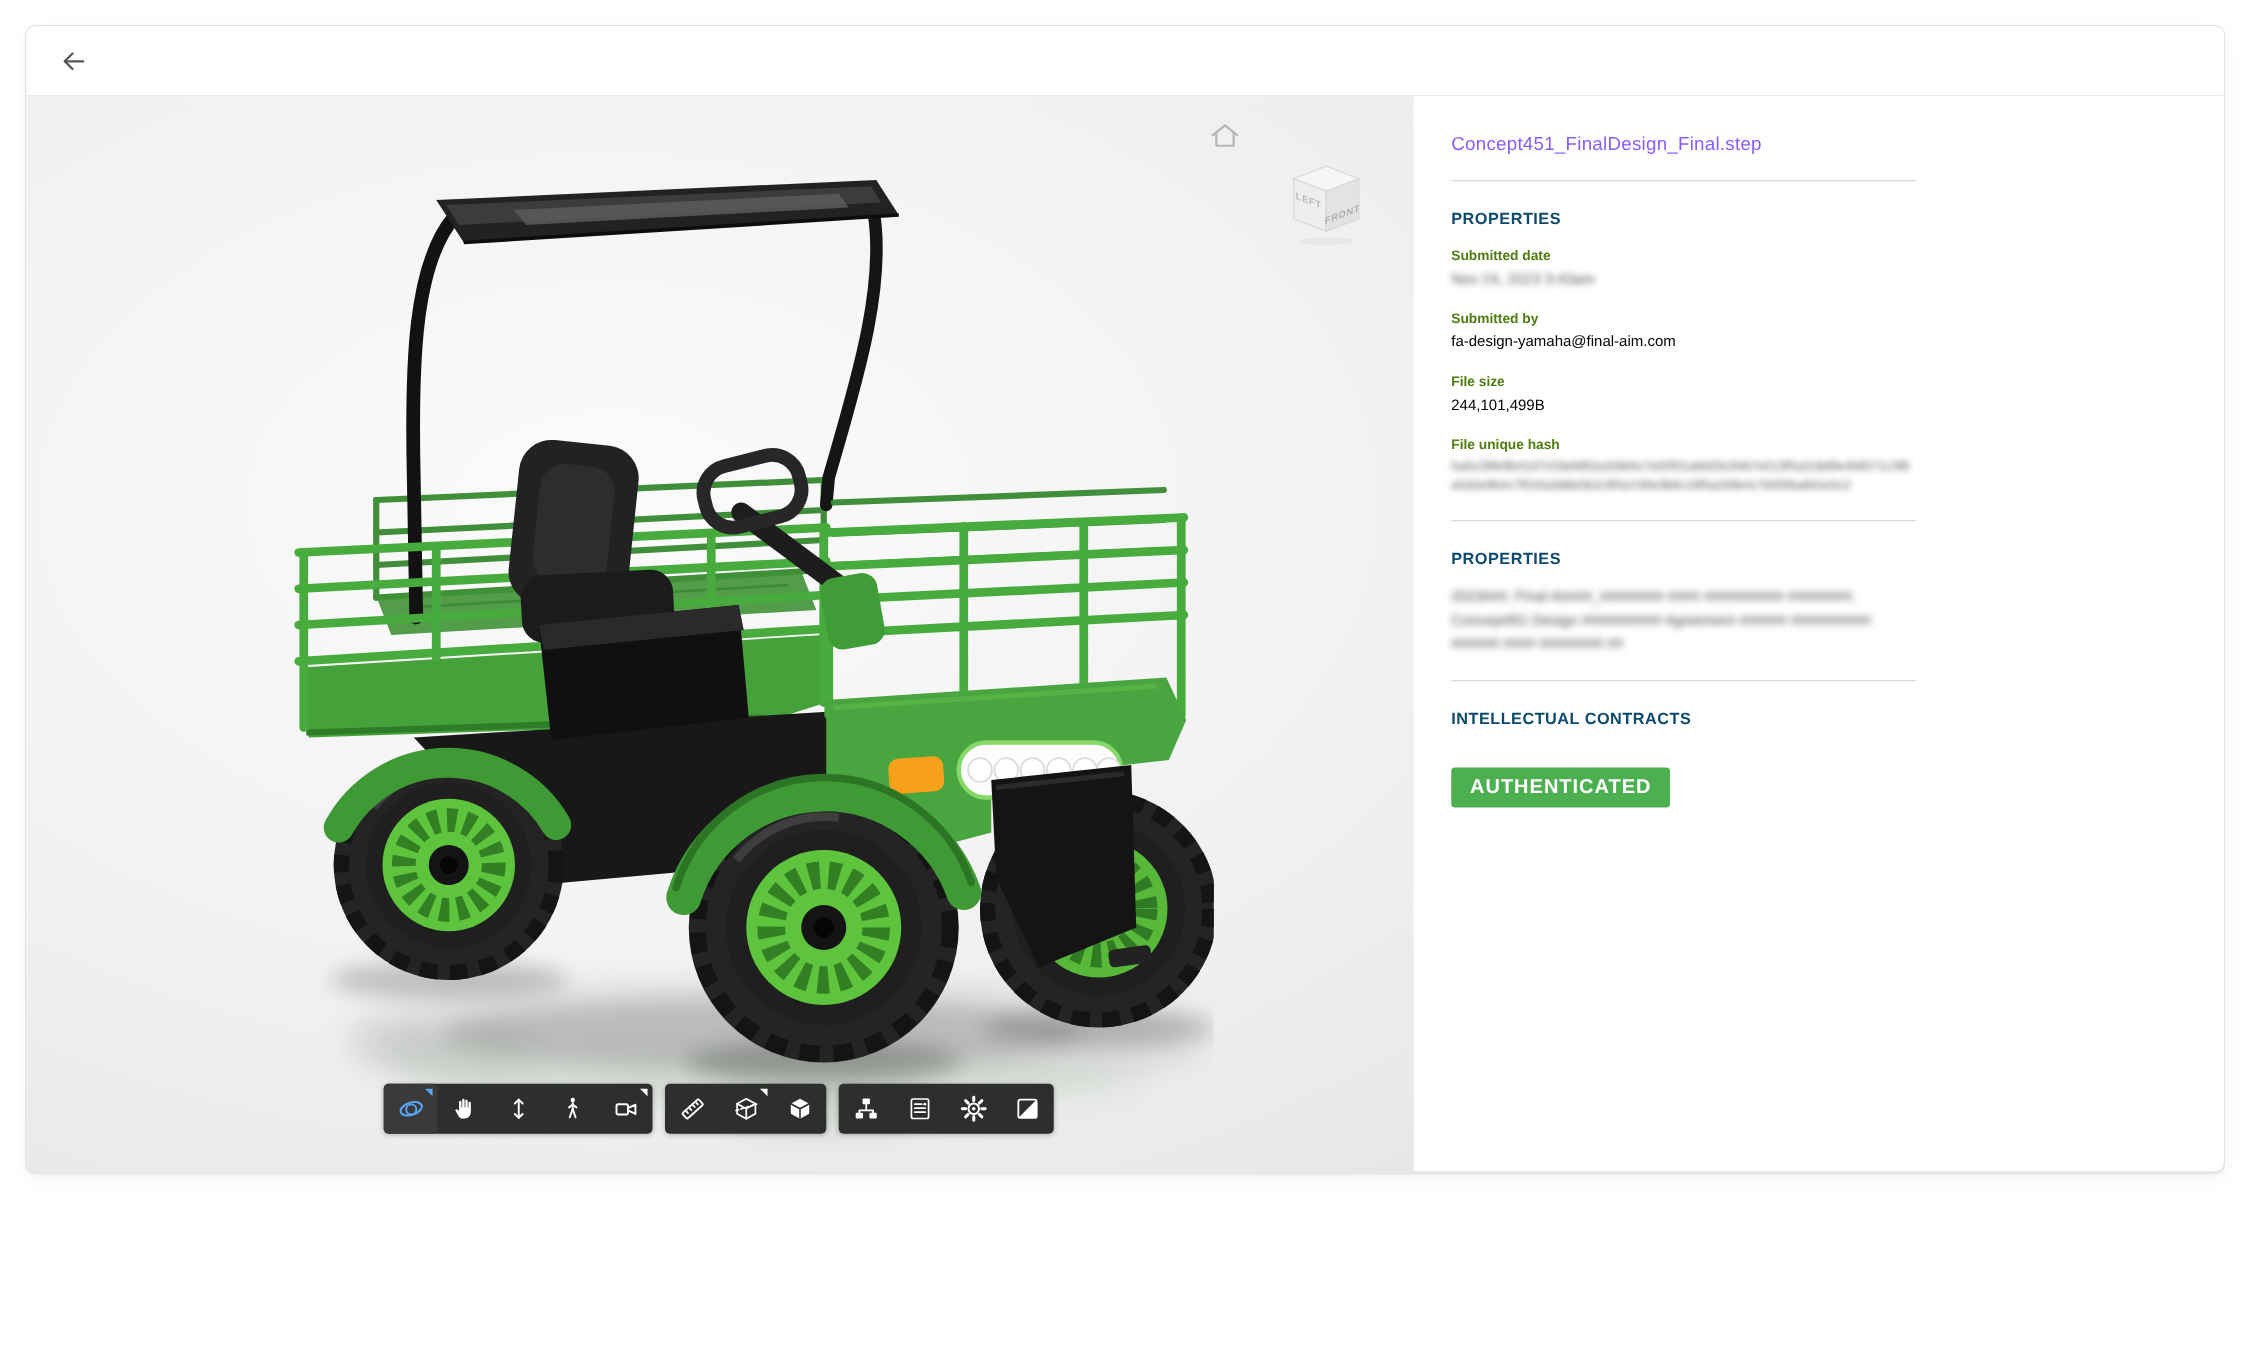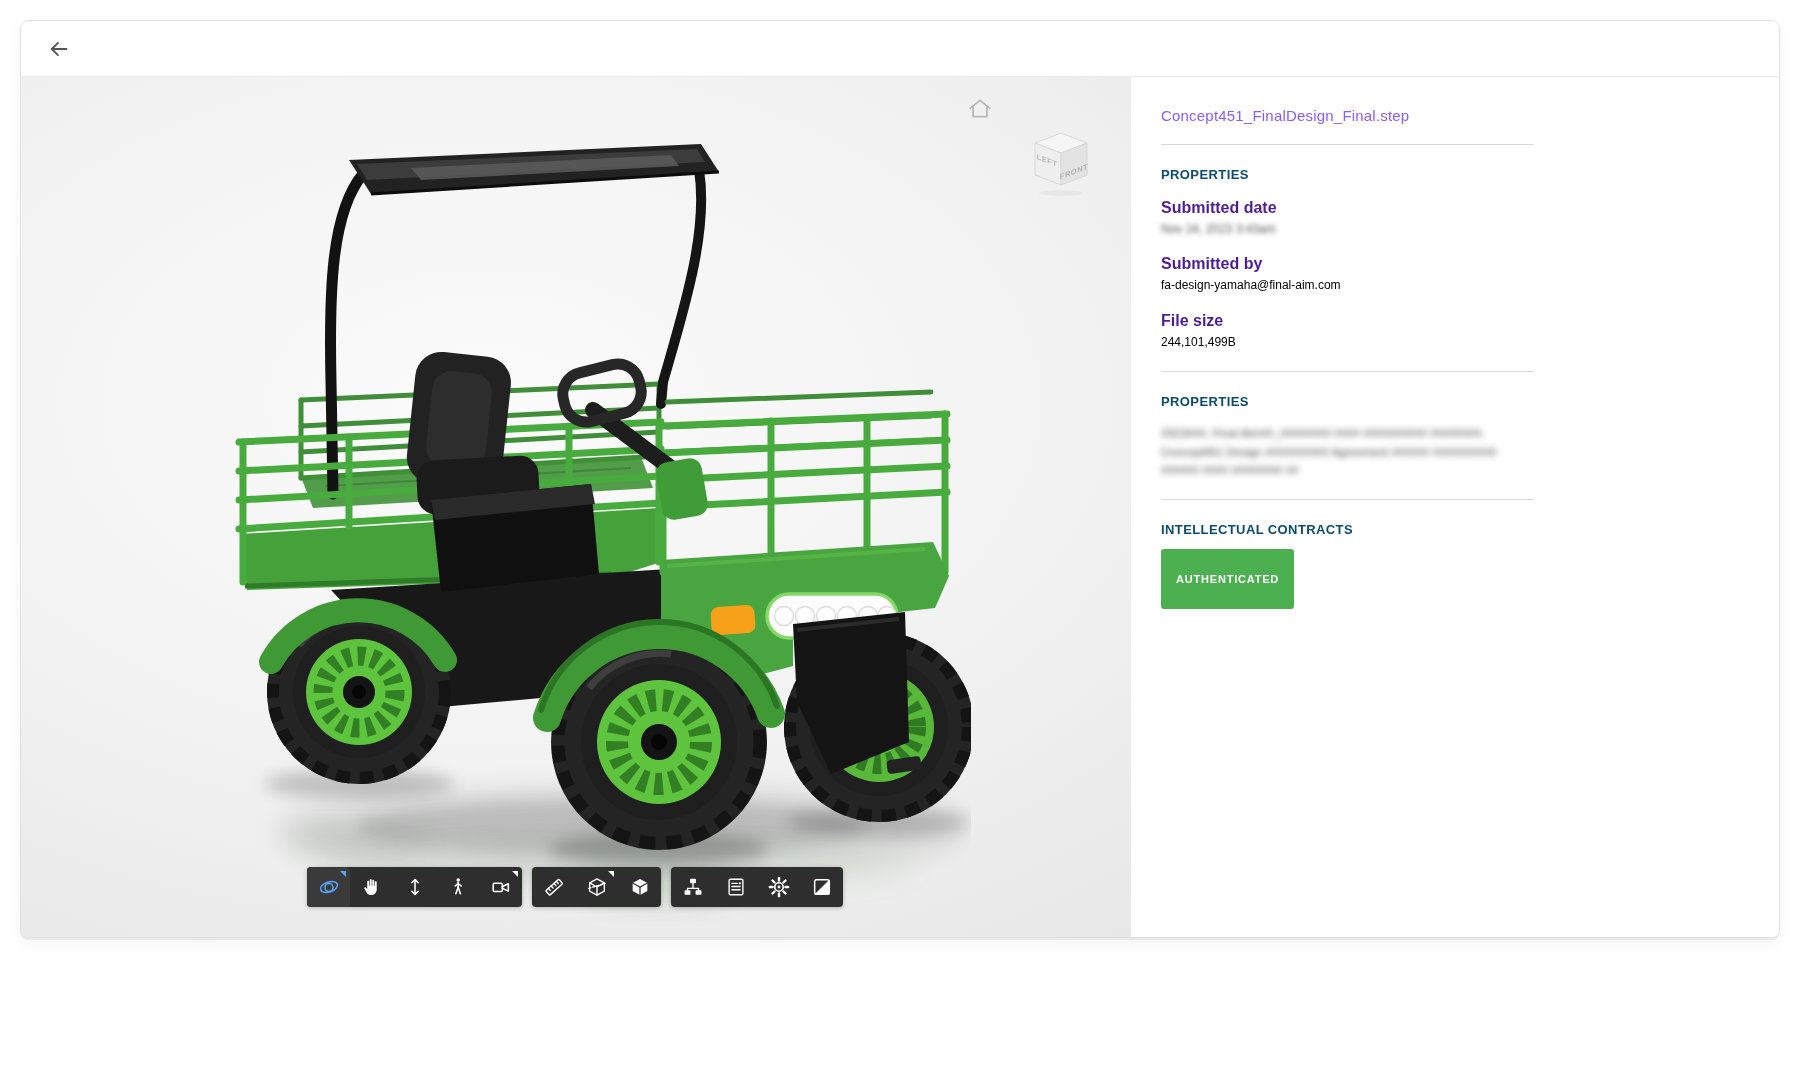--- a/index.html
+++ b/index.html
@@ -25,27 +25,27 @@
     border-top:6px solid #ffffff;border-left:6px solid transparent;}
   .tool-btn.flyout-blue::after{border-top-color:#58a6f6;}
 
   
   .sidepanel{flex:1;background:#fff;padding:26px 40px 0 30px;}
   .panel-inner{width:372px;}
   .file-title{font-size:15px;color:#8b5cf6;font-weight:500;letter-spacing:.2px;margin:4px 0 0;}
   .rule{border:none;border-top:1px solid #d9d9d9;margin:20px 0 0;}
   .sec-heading{font-size:13px;font-weight:bold;color:#0c4a6e;letter-spacing:.4px;margin:22px 0 0;}
   .field{margin-top:17px;}
-  .field-label{font-size:16px;font-weight:bold;color:#4c1d95;}
+  .field-label{font-size:11px;font-weight:bold;color:#4d7c0f;}
   .field-value{font-size:12px;color:#000000;margin-top:4px;line-height:1.45;}
   .hash-value{font-size:10px;color:#777;word-break:break-all;line-height:1.5;}
   .redacted{filter:blur(2.6px);user-select:none;color:#555;}
   .contracts-text{font-size:11.5px;color:#444;line-height:1.6;margin-top:15px;filter:blur(3px);user-select:none;}
-  .badge{display:inline-block;margin-top:12px;background:#4caf50;color:#fff;font-size:11px;font-weight:bold;
-    letter-spacing:.8px;padding:24px 15px;border-radius:3px;}
+  .badge{display:inline-block;margin-top:32px;background:#4caf50;color:#fff;font-size:16px;font-weight:bold;
+    letter-spacing:.8px;padding:7px 15px;border-radius:3px;}
 </style>
 </head>
 <body>
 
 <div class="frame">
 
   <div class="topbar">
     <button class="back-btn" title="Back">
       <svg width="24" height="24" viewBox="0 0 24 24" fill="none" stroke="#555" stroke-width="1.8" stroke-linecap="round" stroke-linejoin="round">
         <path d="M19.5 12H5"></path>
@@ -350,20 +350,24 @@
         <div class="field">
           <div class="field-label">Submitted by</div>
           <div class="field-value">fa-design-yamaha@final-aim.com</div>
         </div>
 
         <div class="field">
           <div class="field-label">File size</div>
           <div class="field-value">244,101,499B</div>
         </div>
 
+        <div class="field">
+          <div class="field-label">File unique hash</div>
+          <div class="field-value hash-value redacted">5a5c28fe9b41d7c03e68f2a1b9d4c7e50f31a8d26c94b7e013f5a2c8d9e4b6071c3f8a5d2e9b4c7f016a3d8e5b2c9f4a7d0e3b6c18f5a2d9e4c7b0f36a8d1e5c2</div>
+        </div>
 
         <hr class="rule">
 
         <h2 class="sec-heading">PROPERTIES</h2>
         <div class="contracts-text">2023###, Final-Aim##_######## #### ########## ########, Concept451 Design ########## Agreement ###### ########## ###### #### ######## ##</div>
 
         <hr class="rule">
 
         <h2 class="sec-heading">INTELLECTUAL CONTRACTS</h2>
         <span class="badge">AUTHENTICATED</span>

